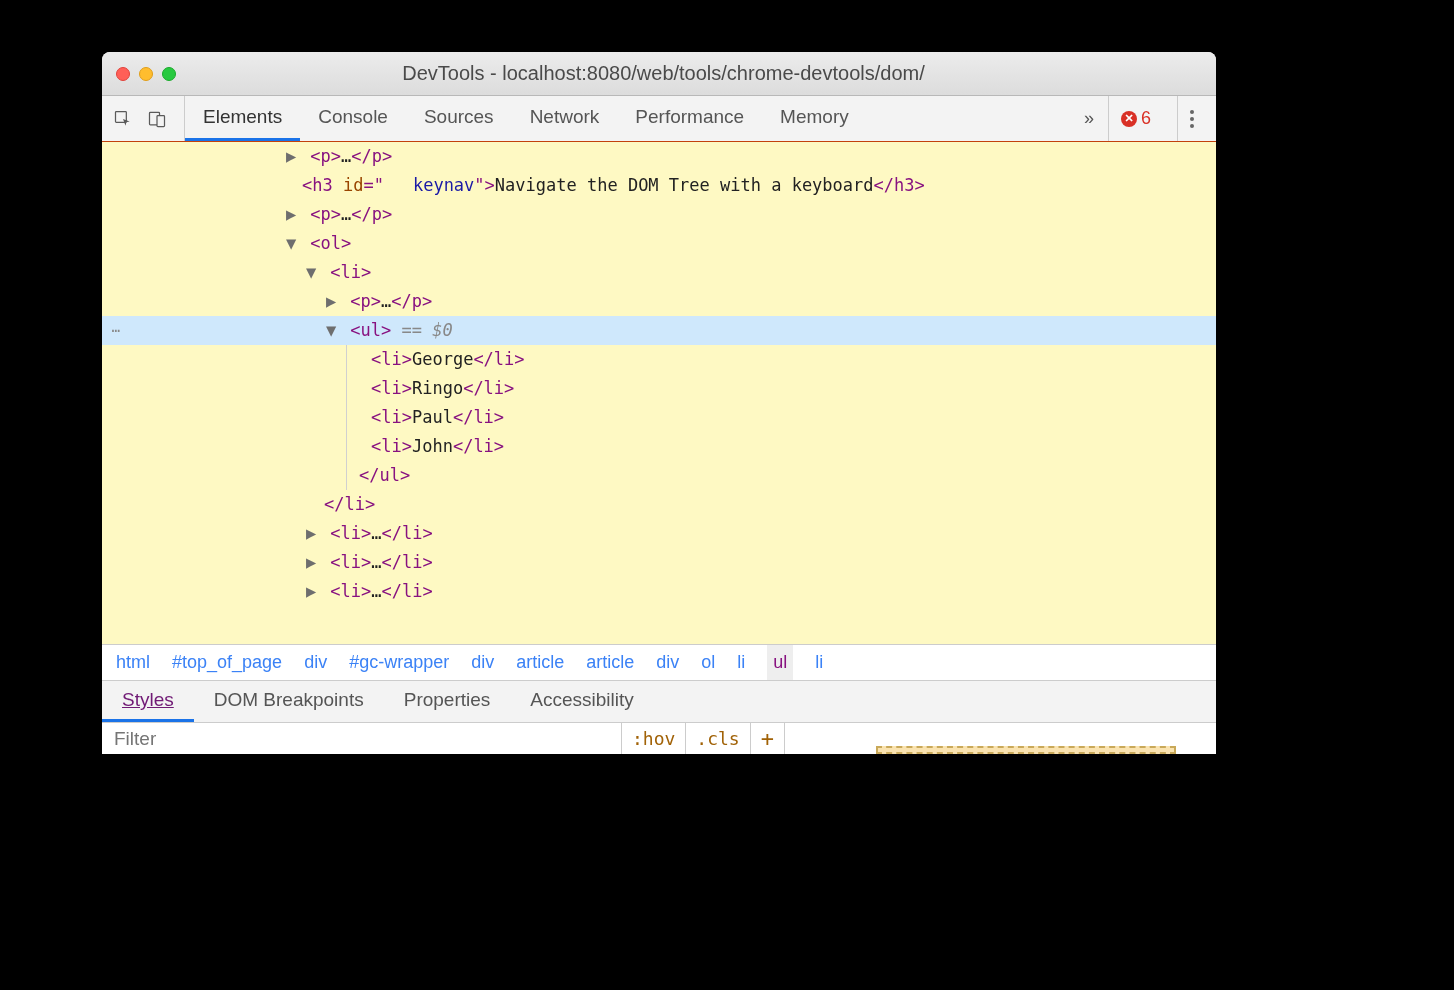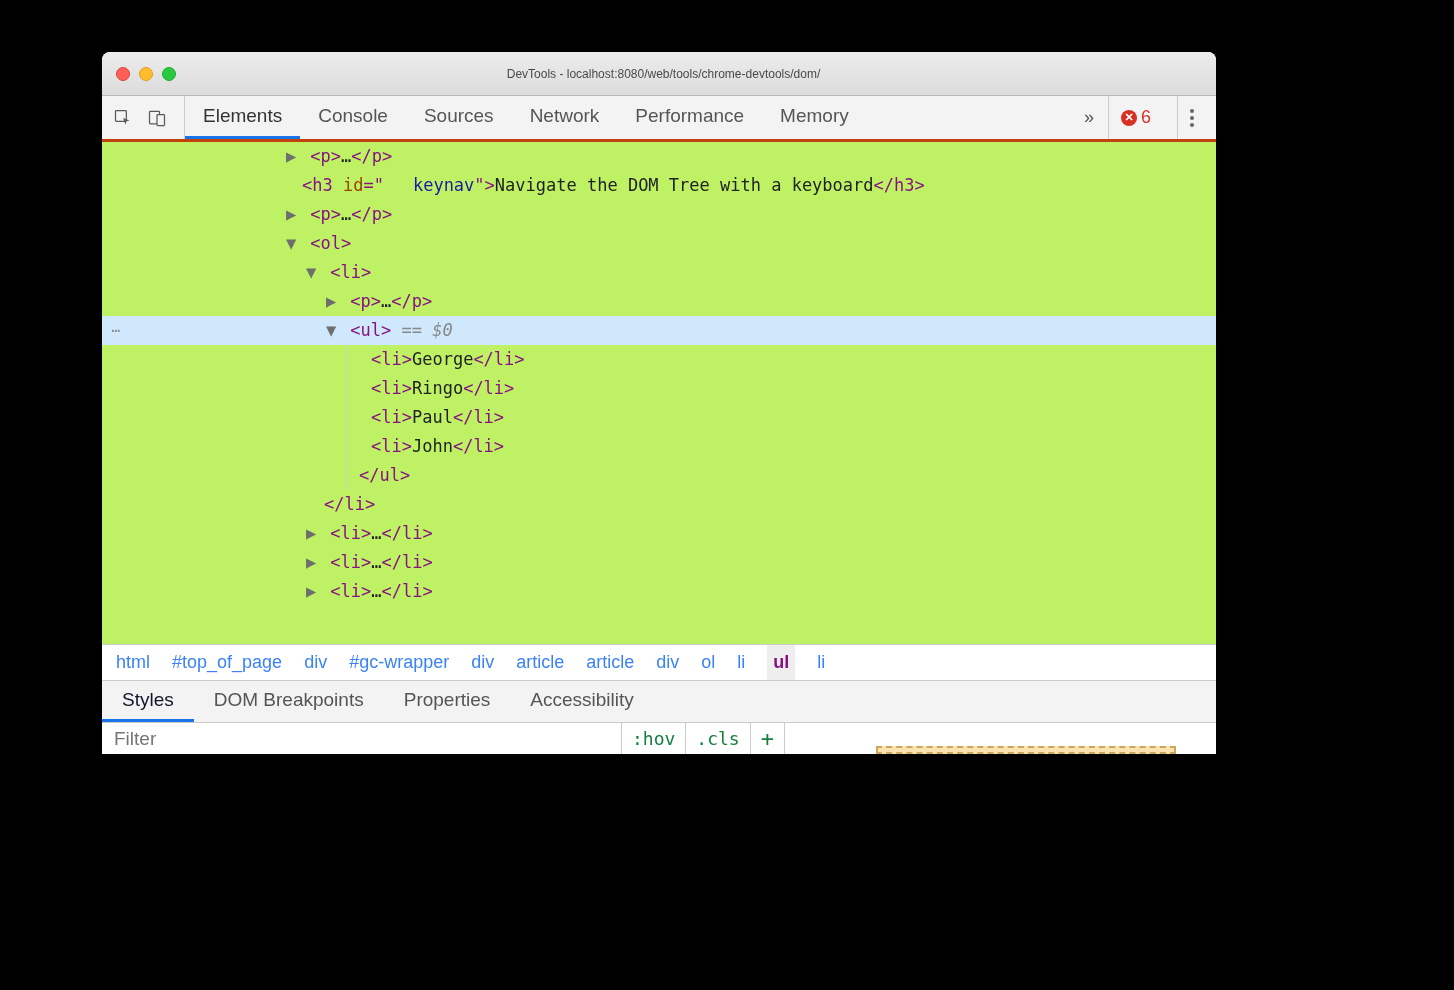--- a/index.html
+++ b/index.html
@@ -34,29 +34,29 @@
     flex-shrink: 0;
   }
   .traffic { display: flex; gap: 9px; }
   .dot { width: 14px; height: 14px; border-radius: 50%; }
   .dot.red { background:#ff5f57; border:1px solid #e1423b; }
   .dot.yel { background:#ffbd2e; border:1px solid #e09e1a; }
   .dot.grn { background:#28c940; border:1px solid #1aab2b; }
   .title {
     flex: 1;
     text-align: center;
-    font-size: 12px;
+    font-size: 20px;
     color: #4a4a4a;
     font-weight: 400;
     padding-right: 60px;
   }
   .toolbar {
     height: 46px;
     background: #f3f3f3;
-    border-bottom: 3px solid #c2410c;
+    border-bottom: 1px solid #c2410c;
     display: flex;
     align-items: center;
     padding: 0 10px;
     font-size: 19px;
     color: #555;
     flex-shrink: 0;
   }
   .tb-icons { display:flex; align-items:center; gap:12px; padding-right:16px; border-right:1px solid #ccc; height:100%; }
   .tb-icon { width:22px; height:22px; display:flex; align-items:center; justify-content:center; }
   .tb-icon svg { width:20px; height:20px; stroke:#5a5a5a; fill:none; stroke-width:1.5; }
@@ -79,21 +79,21 @@
   .kebab-dots { display:flex; flex-direction:column; gap:3px; }
   .kebab-dots span { width:4px; height:4px; border-radius:50%; background:#666; }
 
   .dom-panel {
     flex: 1;
     overflow: hidden;
     font-family: Menlo, Consolas, monospace;
     font-size: 17px;
     line-height: 29px;
     position: relative;
-    background:#bef264;
+    background:#fef9c3;
   }
   .dom-scroll { padding-top:0; }
   .row { white-space: pre; padding-left: 4px; }
   .row.sel { background:#cfe8fc; }
   .gutter { position:absolute; left:0; width:28px; text-align:center; color:#888; font-size:14px; }
   .indent { display:inline-block; }
   .arrow { color:#6e6e6e; display:inline-block; width:14px; user-select:none; }
   .tag { color:#881280; }
   .attr-name { color:#994500; }
   .attr-val { color:#1a1aa6;margin-left:29px; }
@@ -108,54 +108,54 @@
     display:flex;
     align-items:center;
     padding:0 14px;
     gap: 22px;
     font-size:18px;
     color:#5a5a5a;
     flex-shrink:0;
     overflow:hidden;
   }
   .crumb { color:#3b82f6; white-space:nowrap; }
-  .crumb.sel { background:#eee; padding:12px 6px; color:#881280;font-weight:bold; }
+  .crumb.sel { background:#eee; padding:12px 6px; color:#881280; }
 
   .subtabs {
     height:42px;
     background:#f3f3f3;
     border-top:1px solid #ccc;
     display:flex;
     align-items:stretch;
     font-size:19px;
     color:#555;
     flex-shrink:0;
   }
   .subtab { padding:0 20px; display:flex; align-items:center; border-bottom:3px solid transparent; }
-  .subtab.active { color:#0f172a; border-bottom-color:#1a73e8; }
+  .subtab.active { color:#701a75; border-bottom-color:#1a73e8;text-decoration:underline; }
 
   .styles-bar {
     height:32px;
     background:#fff;
     border-top:1px solid #ccc;
     display:flex;
     align-items:stretch;
     flex-shrink:0;
   }
   .filter-input {
     flex:0 0 520px;
     border:none;
     border-right:1px solid #ccc;
     padding:0 12px;
     font-size:19px;
     color:#999;
     outline:none;
     font-family:inherit;
   }
-  .styles-btns { display:flex; align-items:center; font-family:Menlo,monospace; font-size:18px; color:#15803d; }
+  .styles-btns { display:flex; align-items:center; font-family:Menlo,monospace; font-size:18px; color:#a16207; }
   .sbtn { padding:0 10px; border-right:1px solid #ccc; height:100%; display:flex; align-items:center; }
   .plus { font-size:22px; font-weight:300; }
   .dashed-box {
     margin-left:auto;
     width:300px;
     height:8px;
     align-self:flex-end;
     border:2px dashed #c9a959;
     background:#fae3b0;
     margin-right:40px;

